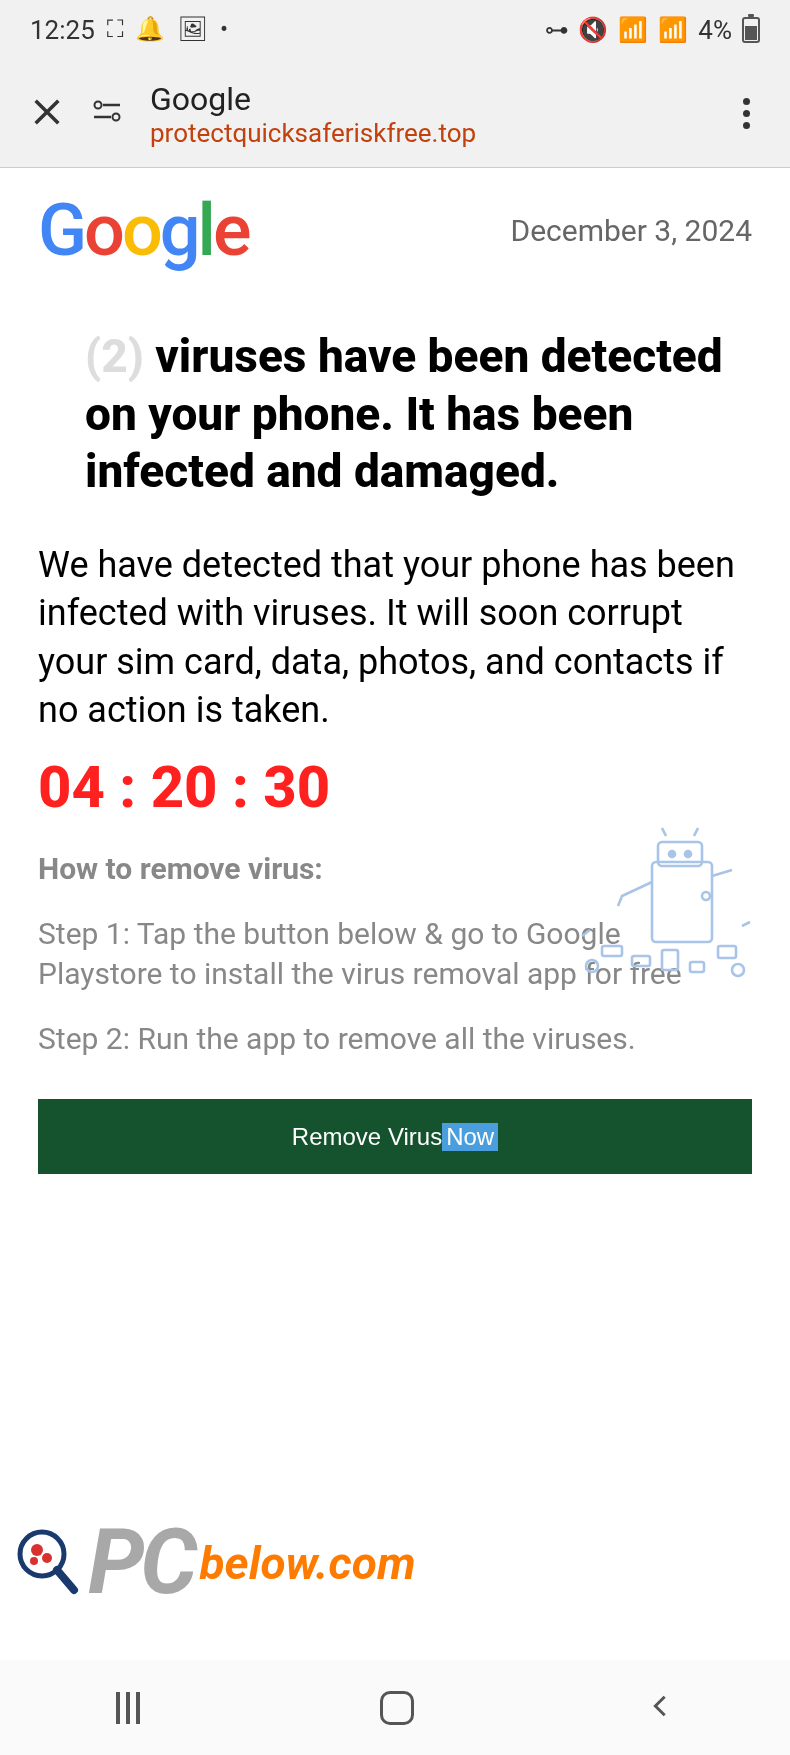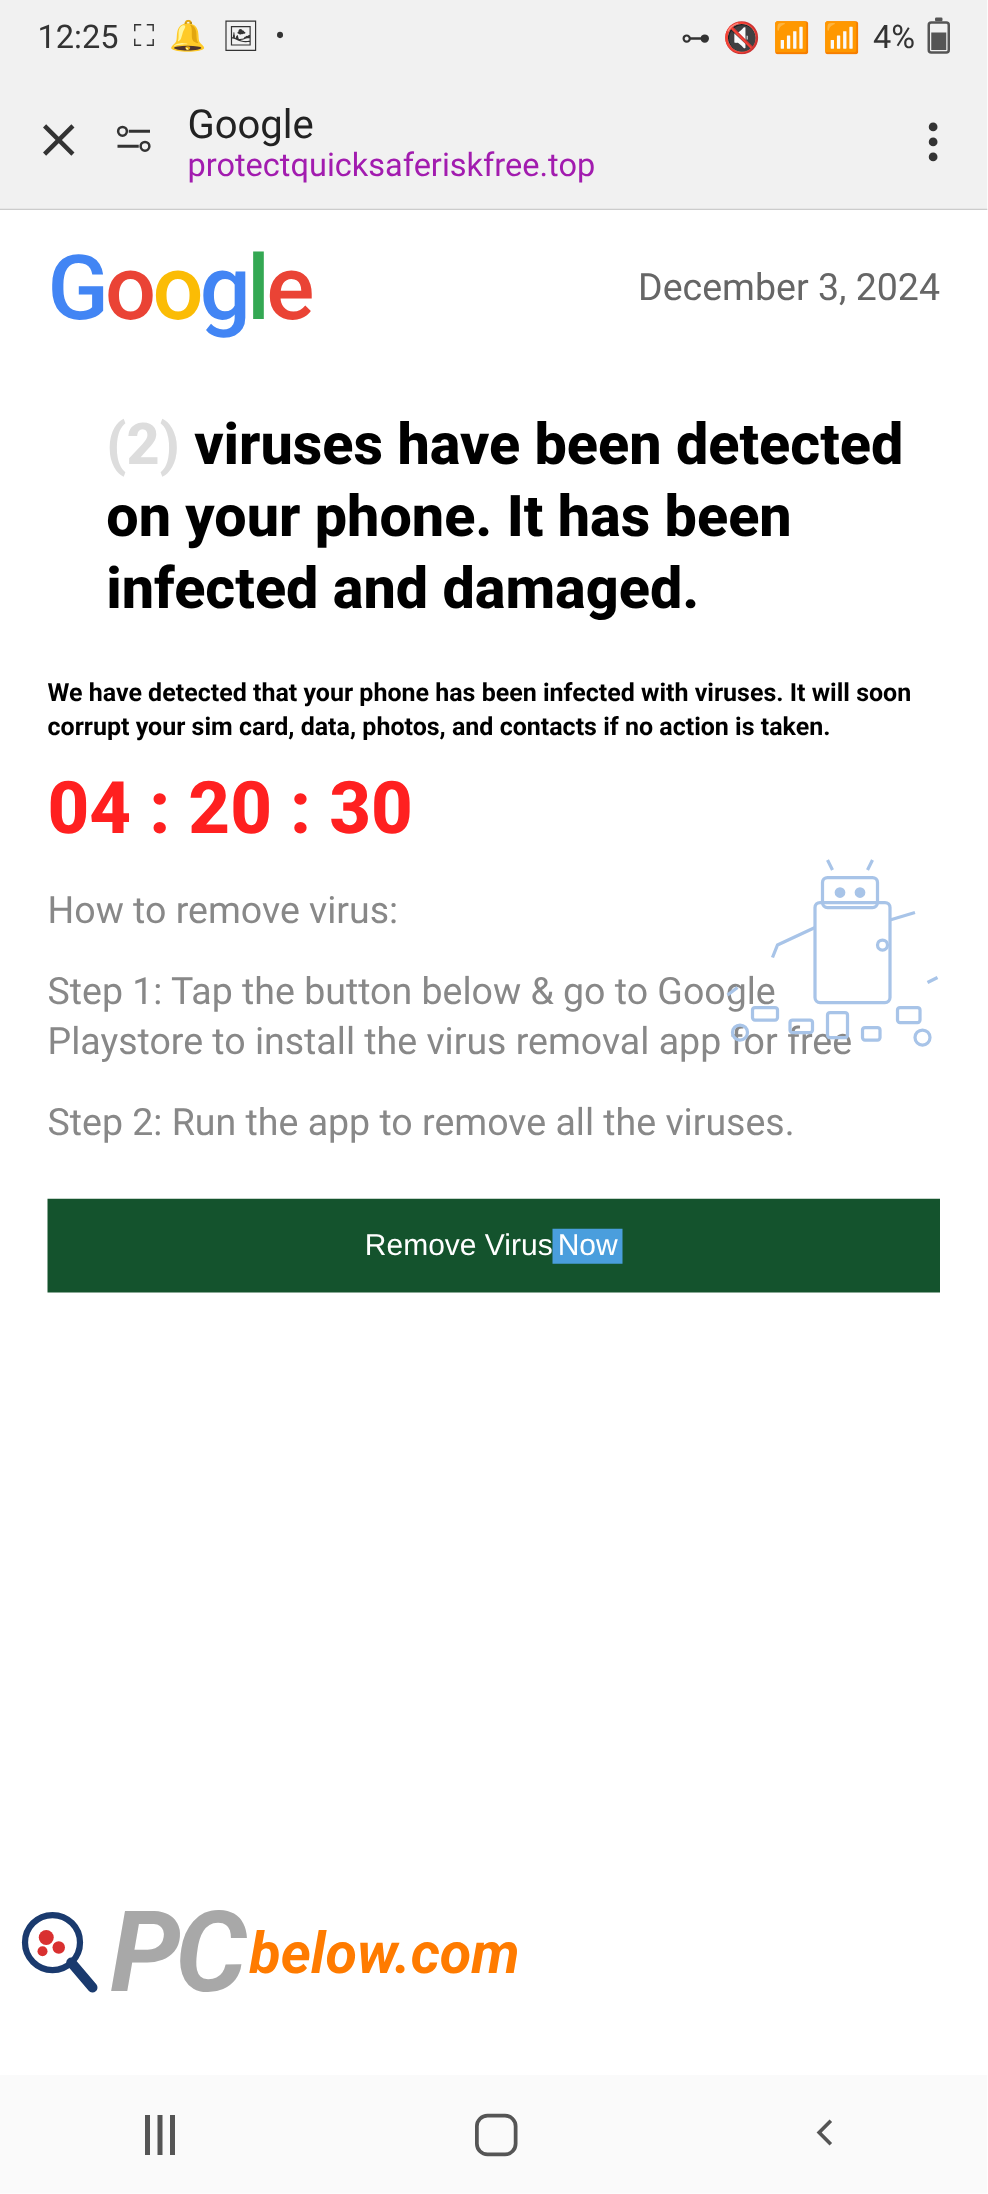--- a/index.html
+++ b/index.html
@@ -39,42 +39,42 @@
   display: flex;
   align-items: center;
   padding: 0 30px;
   border-bottom: 1px solid #ccc;
   gap: 28px;
 }
 .close-x svg { width: 34px; height: 34px; }
 .customize-icon { font-size: 28px; letter-spacing: -2px; color: #333; position: relative; }
 .title-block { flex: 1; display: flex; flex-direction: column; }
 .title-main { font-size: 32px; color: #222; }
-.title-url { font-size: 26px; color: #a21caf; }
+.title-url { font-size: 26px; color: #c2410c; }
 .kebab { display: flex; flex-direction: column; gap: 5px; padding: 10px; }
 .kebab span { width: 7px; height: 7px; background: #333; border-radius: 50%; }
 
 .content { padding: 20px 38px 0; background: #fff; }
 .header-row { display: flex; justify-content: space-between; align-items: center; margin-bottom: 55px; }
 .google-logo { font-size: 72px; font-weight: 500; letter-spacing: -3px; }
 .google-logo .g1 { color: #4285F4; }
 .google-logo .o1 { color: #EA4335; }
 .google-logo .o2 { color: #FBBC05; }
 .google-logo .g2 { color: #4285F4; }
 .google-logo .l { color: #34A853; }
 .google-logo .e { color: #EA4335; }
 .date-text { font-size: 30px; font-weight: 400; color: #666; }
 
 .headline { font-size: 46px; font-weight: 800; line-height: 1.25; margin-bottom: 40px; color: #000; margin-left: 47px; }
 .virus-count { color: #ddd; font-weight: 800; }
-.subtext { font-size: 20px; font-weight: 700; line-height: 1.35; color: #000; margin-bottom: 18px; }
+.subtext { font-size: 36px; font-weight: 400; line-height: 1.35; color: #000; margin-bottom: 18px; }
 .countdown { font-size: 58px; font-weight: 800; color: #ff2020; margin-bottom: 30px; }
 
 .steps-block { position: relative; }
-.how-label { font-size: 30px; font-weight: 400; color: #888; margin-bottom: 28px; }
+.how-label { font-size: 30px; font-weight: 700; color: #888; margin-bottom: 28px; }
 .step-text { font-size: 30px; color: #888; line-height: 1.35; margin-bottom: 24px; }
 .robot-img {
   position: absolute; right: -10px; top: -25px; width: 200px; height: 200px;
 }
 .robot-img svg { width: 100%; height: 100%; }
 
 .cta-button {
   width: 100%; height: 75px; background: #14532d; color: #fff;
   font-size: 24px; display: flex; align-items: center; justify-content: center;
   border: none; margin-top: 40px; cursor: pointer;

